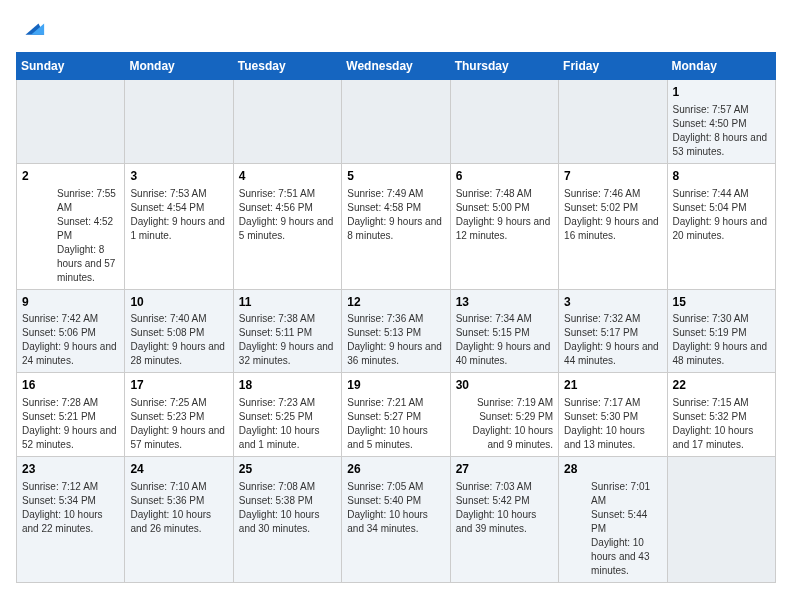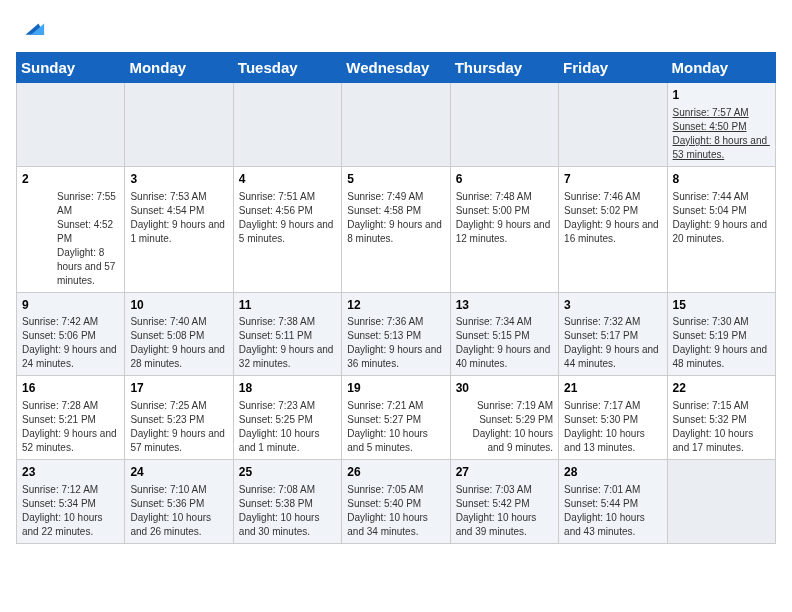--- a/index.html
+++ b/index.html
@@ -46,21 +46,21 @@
     }
     .calendar {
       width: 100%;
       border-collapse: collapse;
       border: 1px solid #ccc;
     }
     .calendar th {
       background-color: #1565C0;
       color: #fff;
       padding: 6px 4px;
-      font-size: 15px;
+      font-size: 12px;
       font-weight: bold;
       text-align: left;
       border: 1px solid #1565C0;
     }
     .calendar td {
       vertical-align: top;
       border: 1px solid #ccc;
       padding: 4px 5px;
       width: 108px;
       min-height: 80px;
@@ -127,21 +127,21 @@
   <tbody id="calendar-body">
   <tr class="row-alt">
         <td class="empty"></td>
         <td class="empty"></td>
         <td class="empty"></td>
         <td class="empty"></td>
         <td class="empty"></td>
         <td class="empty"></td>
         <td>
           <span class="day-number">1</span>
-          <div class="day-info" style="white-space: pre-wrap; text-decoration: underline;">Sunrise: 7:57 AM
+          <div class="day-info" style="white-space: pre-wrap;">Sunrise: 7:57 AM
 Sunset: 4:50 PM
 Daylight: 8 hours and 53 minutes.</div>
         </td>
       </tr>
       <tr>
         <td>
           <span class="day-number">2</span>
           <div class="day-info" style="white-space: pre-wrap; margin-left: 35px;">Sunrise: 7:55 AM
 Sunset: 4:52 PM
 Daylight: 8 hours and 57 minutes.</div>
@@ -297,20 +297,20 @@
 Daylight: 10 hours and 34 minutes.</div>
         </td>
         <td>
           <span class="day-number">27</span>
           <div class="day-info" style="white-space: pre-wrap;">Sunrise: 7:03 AM
 Sunset: 5:42 PM
 Daylight: 10 hours and 39 minutes.</div>
         </td>
         <td>
           <span class="day-number">28</span>
-          <div class="day-info" style="white-space: pre-wrap;">Sunrise: 7:01 AM
+          <div class="day-info" style="white-space: pre-wrap; margin-left: 27px;">Sunrise: 7:01 AM
 Sunset: 5:44 PM
 Daylight: 10 hours and 43 minutes.</div>
         </td>
         <td class="empty"></td>
       </tr>
     </tbody>
 </table>
 
 </body></html>

